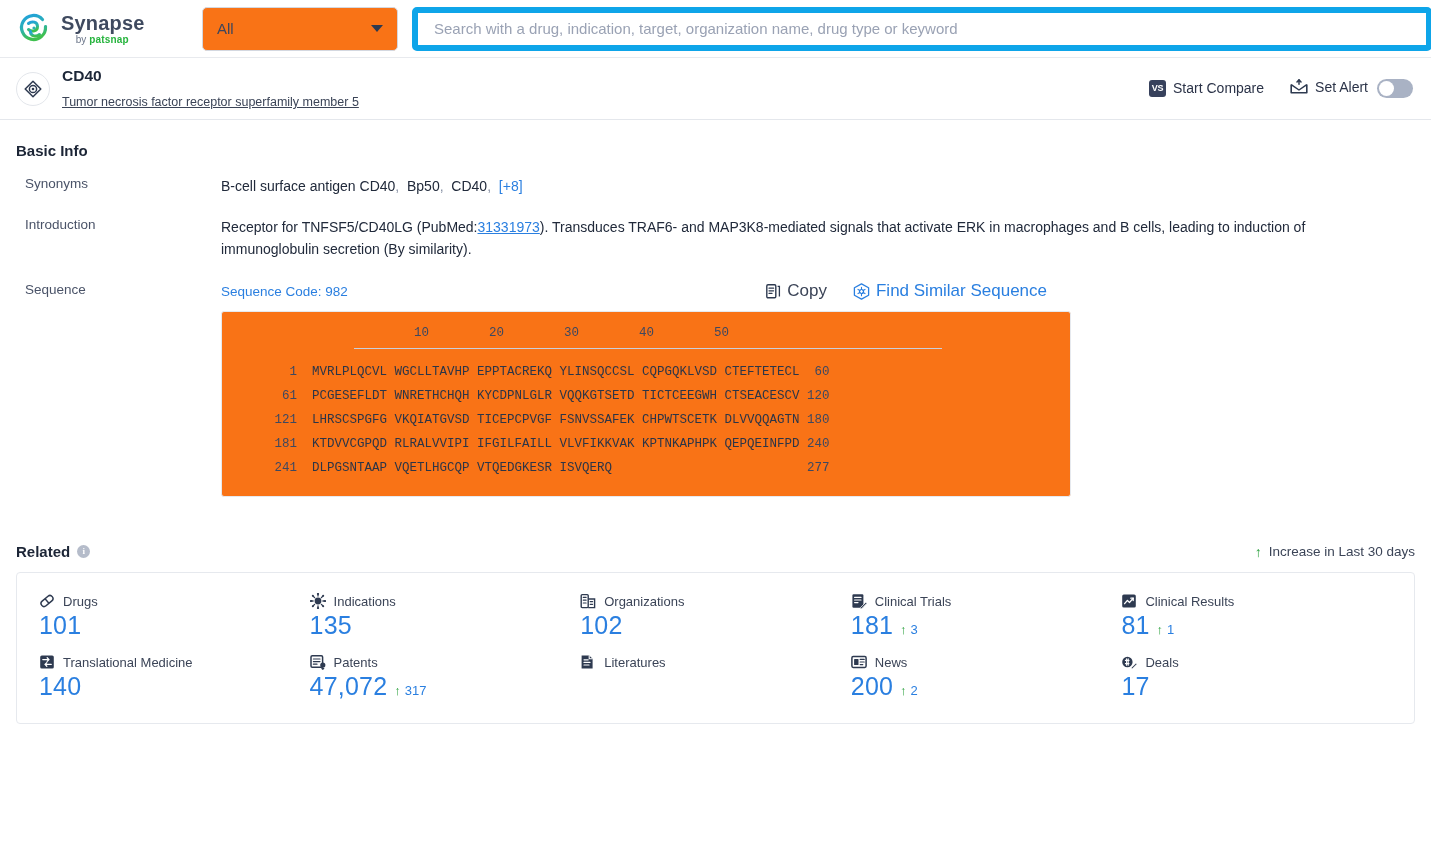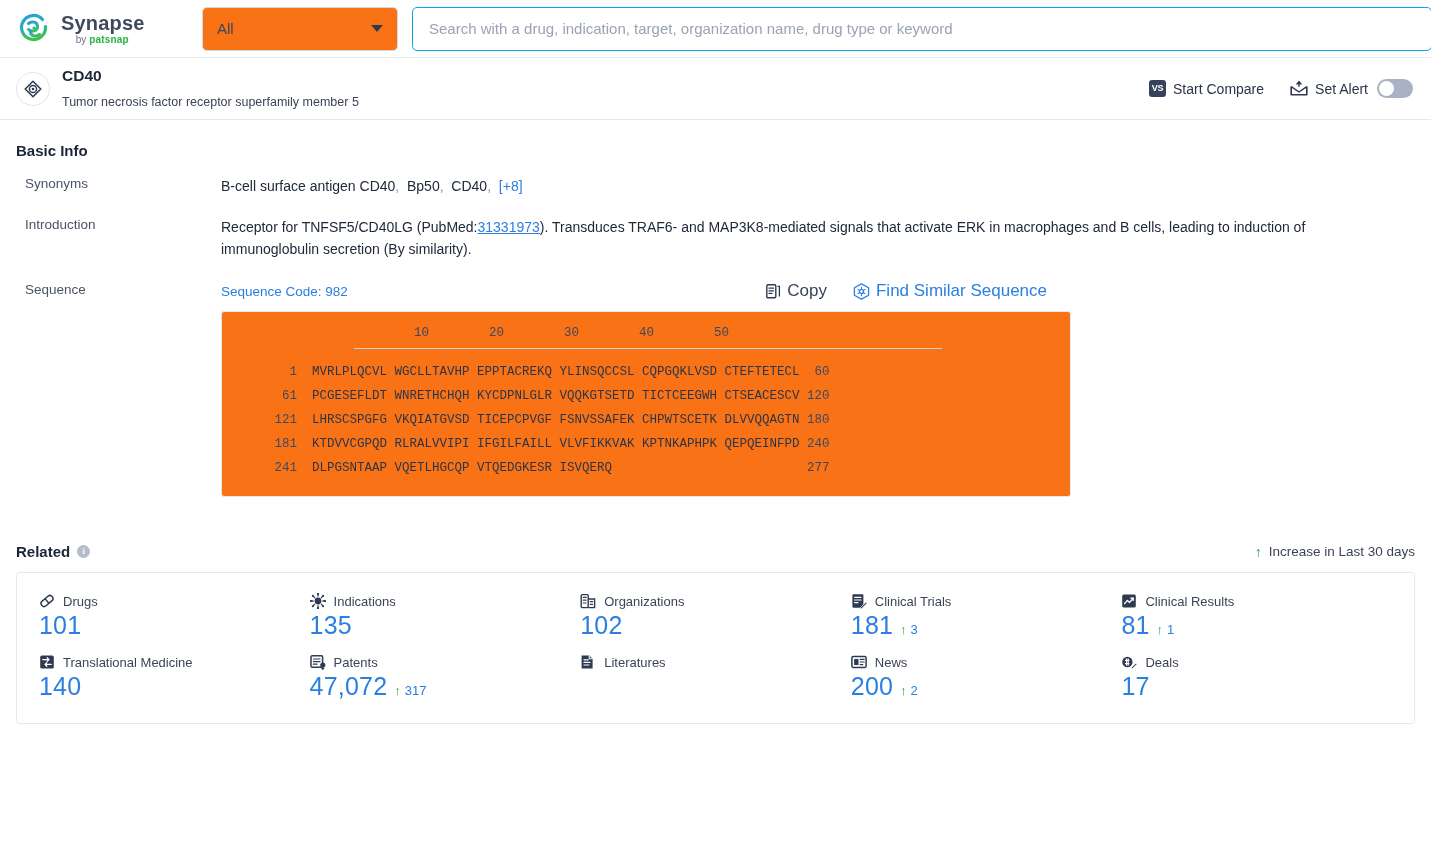--- a/index.html
+++ b/index.html
@@ -44,21 +44,21 @@
     font-size: 15px; color: #3d465c;
   }
   .caret {
     width: 0; height: 0;
     border-left: 6px solid transparent; border-right: 6px solid transparent;
     border-top: 7px solid #2e3a50;
   }
   .search-box {
     margin-left: 14px;
     flex: 1; height: 44px;
-    border: 1px solid #0ea5e9; border-radius: 5px;
+    border: 6px solid #0ea5e9; border-radius: 5px;
     background: #fff;
     display: flex; align-items: center;
     padding: 0 14px;
     margin-right: -1px;
   }
   .search-box input {
     border: none; outline: none; width: 100%;
     font-family: "Liberation Sans", sans-serif;
     font-size: 15px; color: #2b3348; background: transparent;
   }
@@ -72,23 +72,23 @@
     padding: 0 18px 0 16px;
     box-shadow: 0 1px 2px rgba(20,30,60,.05);
   }
   .entity-left { display: flex; align-items: center; gap: 12px; }
   .entity-icon {
     width: 34px; height: 34px; border-radius: 50%;
     border: 1px solid #e3e6eb; background: #fff;
     display: flex; align-items: center; justify-content: center; flex: none;
   }
   .entity-title { font-size: 15.5px; font-weight: 700; color: #1d2738; line-height: 1.25; }
-  .entity-desc { font-size: 12.5px; color: #3b4457; line-height: 1.35; margin-top: 9px; }
+  .entity-desc { font-size: 12.5px; color: #3b4457; line-height: 1.35; margin-top: 9px; text-decoration: underline; }
   .entity-right { margin-left: auto; display: flex; align-items: center; gap: 26px; }
-  .action { display: flex; align-items: center; gap: 7px; font-size: 14px; color: #2b3348; }
+  .action { display: flex; gap: 7px; font-size: 14px; color: #2b3348; }
   .vs-badge {
     width: 17px; height: 17px; border-radius: 3px; background: #37415c;
     color: #fff; font-size: 9px; font-weight: 700; line-height: 17px;
     text-align: center; letter-spacing: -.3px;
   }
   .toggle {
     width: 36px; height: 19px; border-radius: 10px; background: #a9b2c4;
     position: relative; margin-left: 2px;
   }
   .toggle::after {

